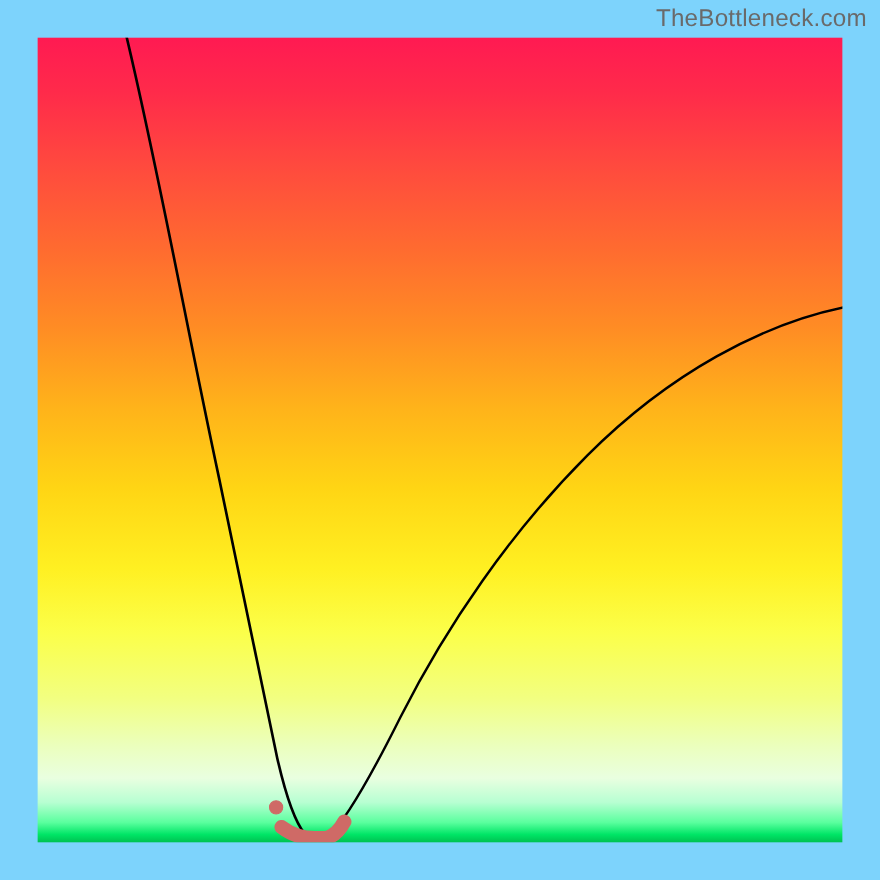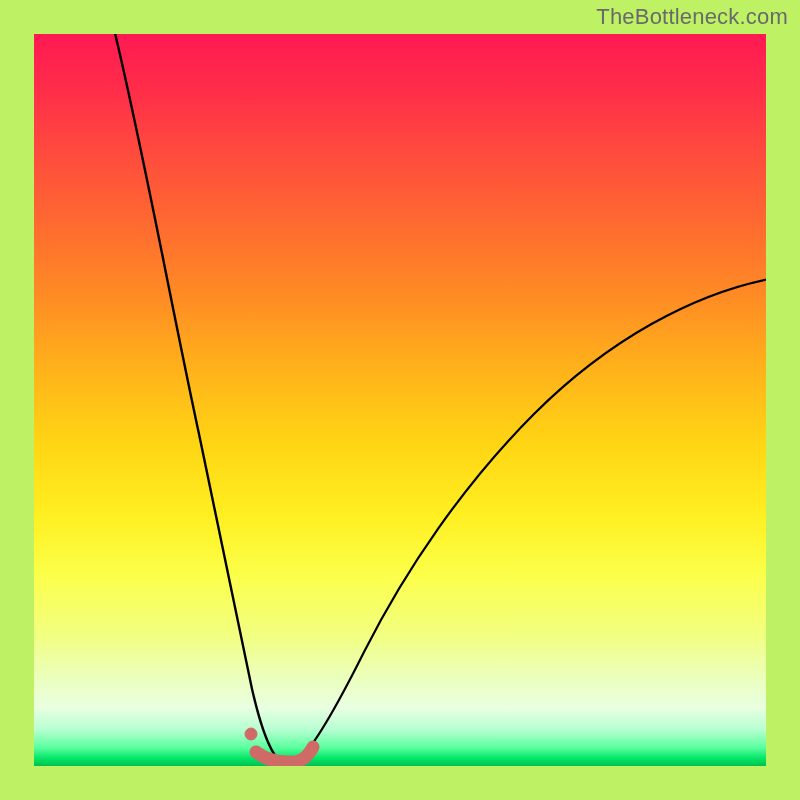--- a/index.html
+++ b/index.html
@@ -9,21 +9,21 @@
     height: 800px;
     background: #000;
     font-family: Arial, Helvetica, sans-serif;
     overflow: hidden;
   }
   .frame {
     position: absolute;
     top: 0; left: 0;
     width: 800px;
     height: 800px;
-    background: #bef264;
+    background: #7dd3fc;
   }
   .plot-area {
     position: absolute;
     top: 34px;
     left: 34px;
     width: 732px;
     height: 732px;
     overflow: hidden;
   }
   .gradient-bg {

